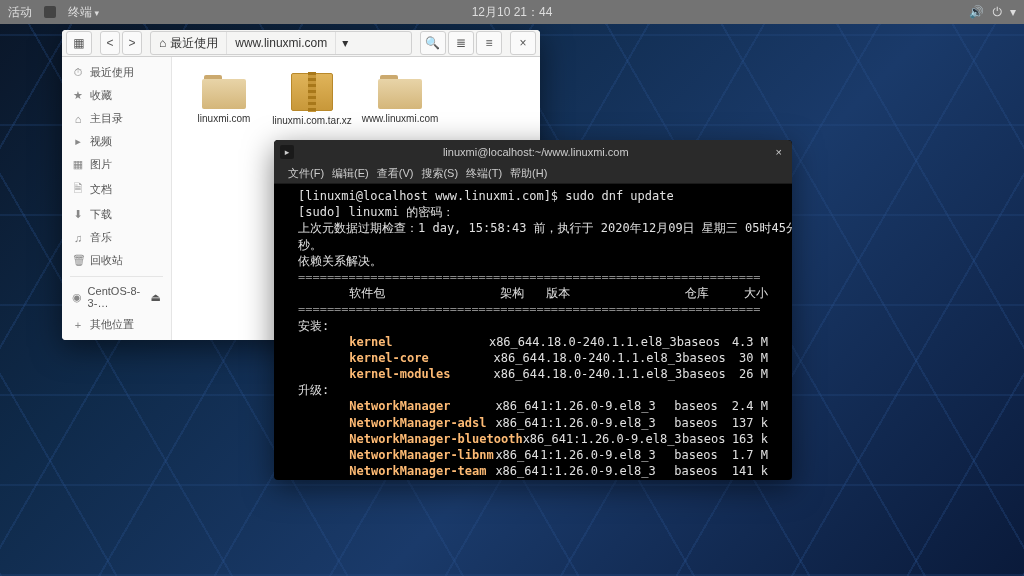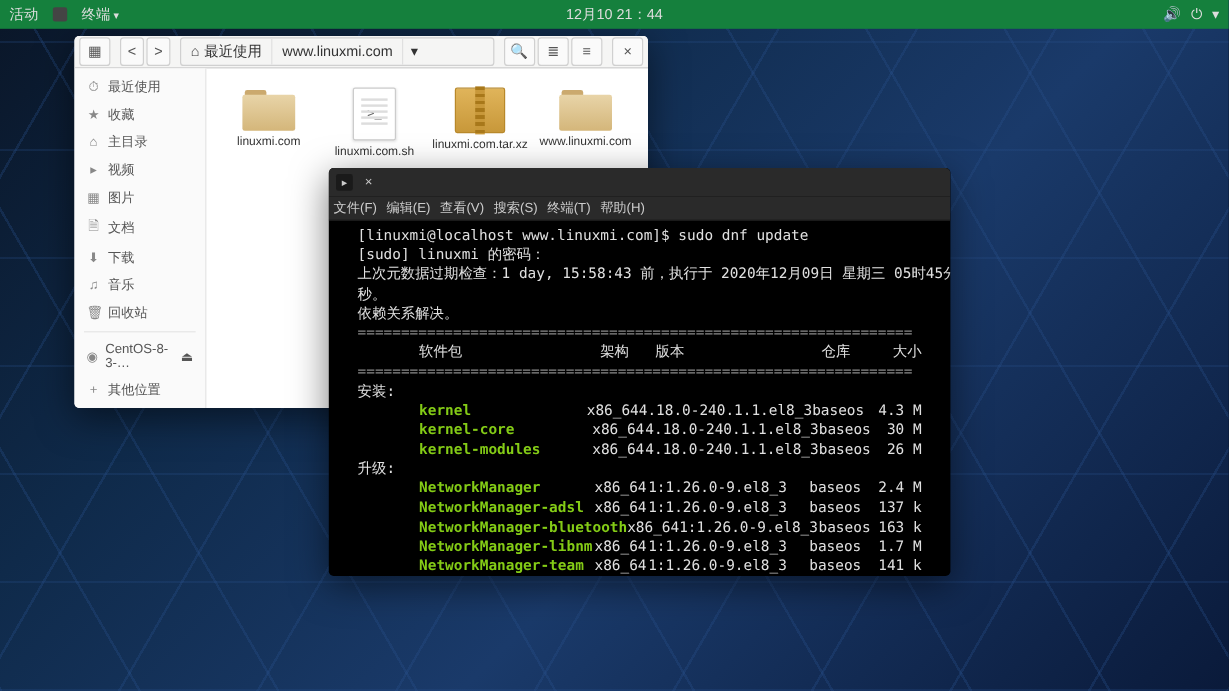--- a/index.html
+++ b/index.html
@@ -5,21 +5,21 @@
 * { margin: 0; padding: 0; box-sizing: border-box; }
 body { width: 1024px; height: 576px; font-family: sans-serif; background: #0a1628; overflow: hidden; position: relative; }
 
 .desktop-bg { position: absolute; inset: 0; background: linear-gradient(135deg, #0a1628 0%, #0f2a4a 30%, #1a3a6a 60%, #0a1a3a 100%); overflow: hidden; }
 .desktop-bg::before { content: ""; position: absolute; inset: 0; background-image:
   repeating-linear-gradient(60deg, rgba(40,80,140,0.3) 0 2px, transparent 2px 100px),
   repeating-linear-gradient(-60deg, rgba(40,80,140,0.3) 0 2px, transparent 2px 100px),
   repeating-linear-gradient(0deg, rgba(40,80,140,0.25) 0 2px, transparent 2px 90px);
 }
 
-.topbar { position: absolute; top: 0; left: 0; right: 0; height: 24px; background: #15803d; color: #ddd; display: flex; align-items: center; font-size: 12px; padding: 0 8px; z-index: 100; }
+.topbar { position: absolute; top: 0; left: 0; right: 0; height: 24px; background: #737373; color: #ddd; display: flex; align-items: center; font-size: 12px; padding: 0 8px; z-index: 100; }
 .topbar .left { display: flex; gap: 12px; align-items: center; }
 .topbar .center { position: absolute; left: 50%; transform: translateX(-50%); text-align: center; }
 .topbar .right { margin-left: auto; display: flex; gap: 8px; align-items: center; }
 .topbar .appicon { width: 12px; height: 12px; background: #444; border-radius: 2px; }
 .topbar .droptri::after { content: " ▾"; font-size: 9px; }
 
 .window { position: absolute; background: #fff; border-radius: 4px; box-shadow: 0 8px 30px rgba(0,0,0,0.5); overflow: hidden; }
 
 .files-window { left: 62px; top: 30px; width: 478px; height: 310px; display: flex; flex-direction: column; }
 .files-toolbar { height: 32px; background: #f5f5f4; border-bottom: 1px solid #d0d0d0; display: flex; align-items: center; padding: 0 4px; gap: 2px; }
@@ -43,24 +43,24 @@
 .doc-icon.py::before { content: ""; position: absolute; left: 50%; top: 50%; width: 20px; height: 20px; margin: -10px; background: radial-gradient(circle at 35% 35%, #8a6fc7 45%, transparent 46%), radial-gradient(circle at 65% 65%, #b89fe8 45%, transparent 46%); }
 .doc-icon.sh::before { content: ">_"; position: absolute; left: 50%; top: 50%; transform: translate(-50%,-50%); font-size: 10px; font-family: monospace; color: #666; }
 .archive-icon { width: 42px; height: 38px; background: linear-gradient(#e0b45a, #c8983a); border-radius: 2px; position: relative; border: 1px solid #b8882a; }
 .archive-icon::after { content: ""; position: absolute; left: 50%; top: -2px; width: 8px; height: 40px; margin-left: -4px; background: repeating-linear-gradient(#a8781a 0 3px, #c8983a 3px 6px); }
 
 .term-window { left: 274px; top: 140px; width: 518px; height: 340px; background: #000; border-radius: 4px; display: flex; flex-direction: column; }
 .term-titlebar { height: 24px; background: #2a2a2a; display: flex; align-items: center; padding: 0 6px; color: #ccc; font-size: 11px; border-radius: 4px 4px 0 0; }
 .term-titlebar .ticon { width: 14px; height: 14px; background: #1a1a1a; border-radius: 2px; margin-right: 6px; display: flex; align-items: center; justify-content: center; font-size: 9px; }
 .term-titlebar .ttitle { flex: 1; text-align: center; }
 .term-titlebar .tclose { cursor: pointer; padding: 0 4px; }
-.term-menubar { height: 20px; background: #2a2a2a; display: flex; align-items: center; padding: 0 4px; color: #ccc; font-size: 11px; gap: 8px; border-bottom: 1px solid #1a1a1a; }
+.term-menubar { height: 20px; background: #2a2a2a; display: flex; align-items: center; padding: 0 14px; color: #ccc; font-size: 11px; gap: 8px; border-bottom: 1px solid #1a1a1a; }
 .term-menubar span { cursor: pointer; }
 .term-body { flex: 1; padding: 4px 24px; font-family: "DejaVu Sans Mono", monospace; font-size: 12px; line-height: 1.35; color: #e0e0e0; white-space: pre; overflow: hidden; }
-.term-body .g { color: #84cc16; font-weight: bold; }
+.term-body .g { color: #fdba74; font-weight: bold; }
 .term-body .sep-line { color: #888; }
 .pkg-row { display: flex; }
 .pkg-row .c1 { width: 192px; margin-left: 44px; }
 .pkg-row .c2 { width: 56px; }
 .pkg-row .c3 { width: 168px; }
 .pkg-row .c4 { width: 72px; }
 .pkg-row .c5 { flex: 1; }
 </style>
 </head>
 <body>
@@ -149,38 +149,35 @@
           <span class="ic">+</span>
           <span>其他位置</span>
         </div>
     </div>
     <div class="icon-grid" id="icon-grid">
         <div class="file-item">
           <div class="folder-icon"></div>
           <span>linuxmi.com</span>
         </div>
         <div class="file-item">
-          <div class="doc-icon sh"></div>
-          <span>linuxmi.com.sh</span>
-        </div>
-        <div class="file-item">
           <div class="archive-icon"></div>
           <span>linuxmi.com.tar.xz</span>
         </div>
         <div class="file-item">
           <div class="folder-icon"></div>
           <span>www.linuxmi.com</span>
         </div>
       </div>
   </div>
 </div>
 
 <div class="window term-window">
   <div class="term-titlebar">
     <span class="ticon">▸</span>
+    <span class="ttitle">linuxmi@localhost:~/www.linuxmi.com</span>
     <span class="tclose">×</span>
   </div>
   <div class="term-menubar" id="term-menubar">
       <span>文件(F)</span>
       <span>编辑(E)</span>
       <span>查看(V)</span>
       <span>搜索(S)</span>
       <span>终端(T)</span>
       <span>帮助(H)</span>
     </div>

